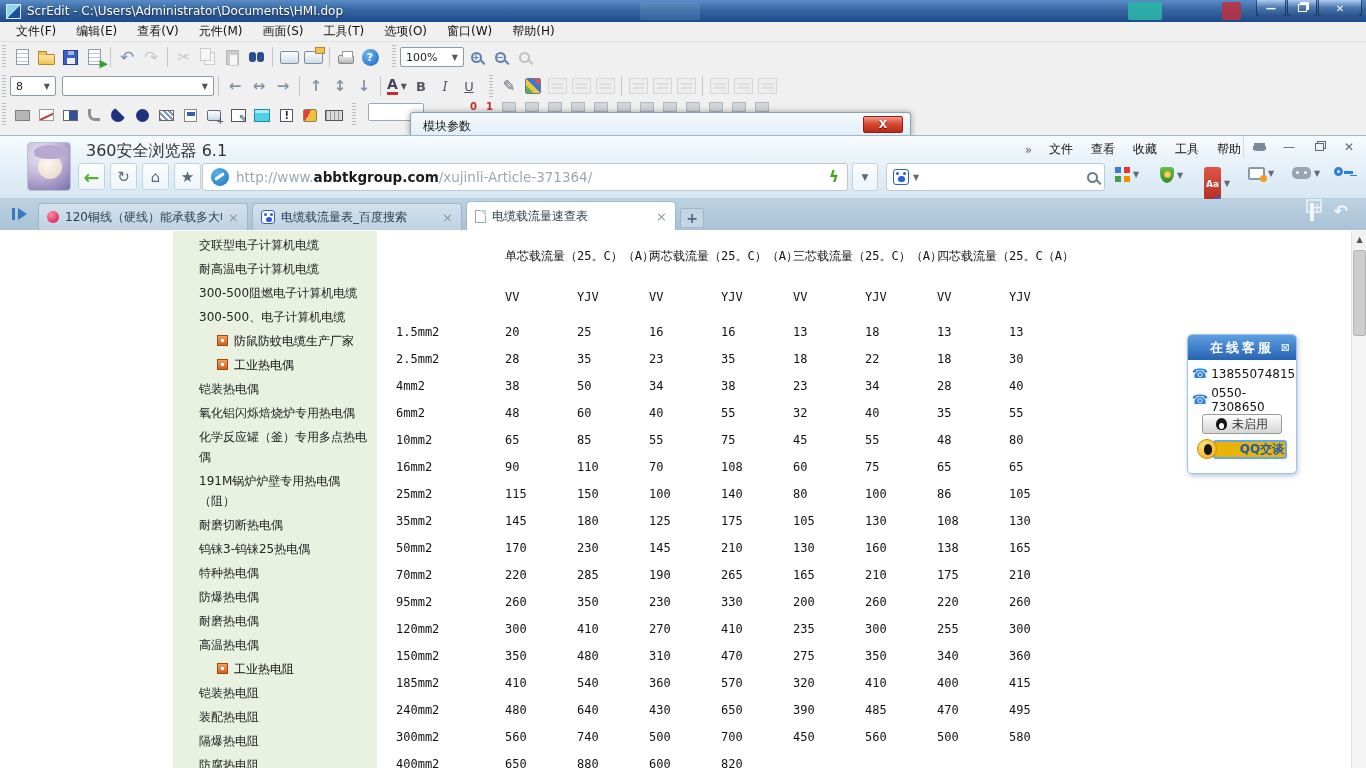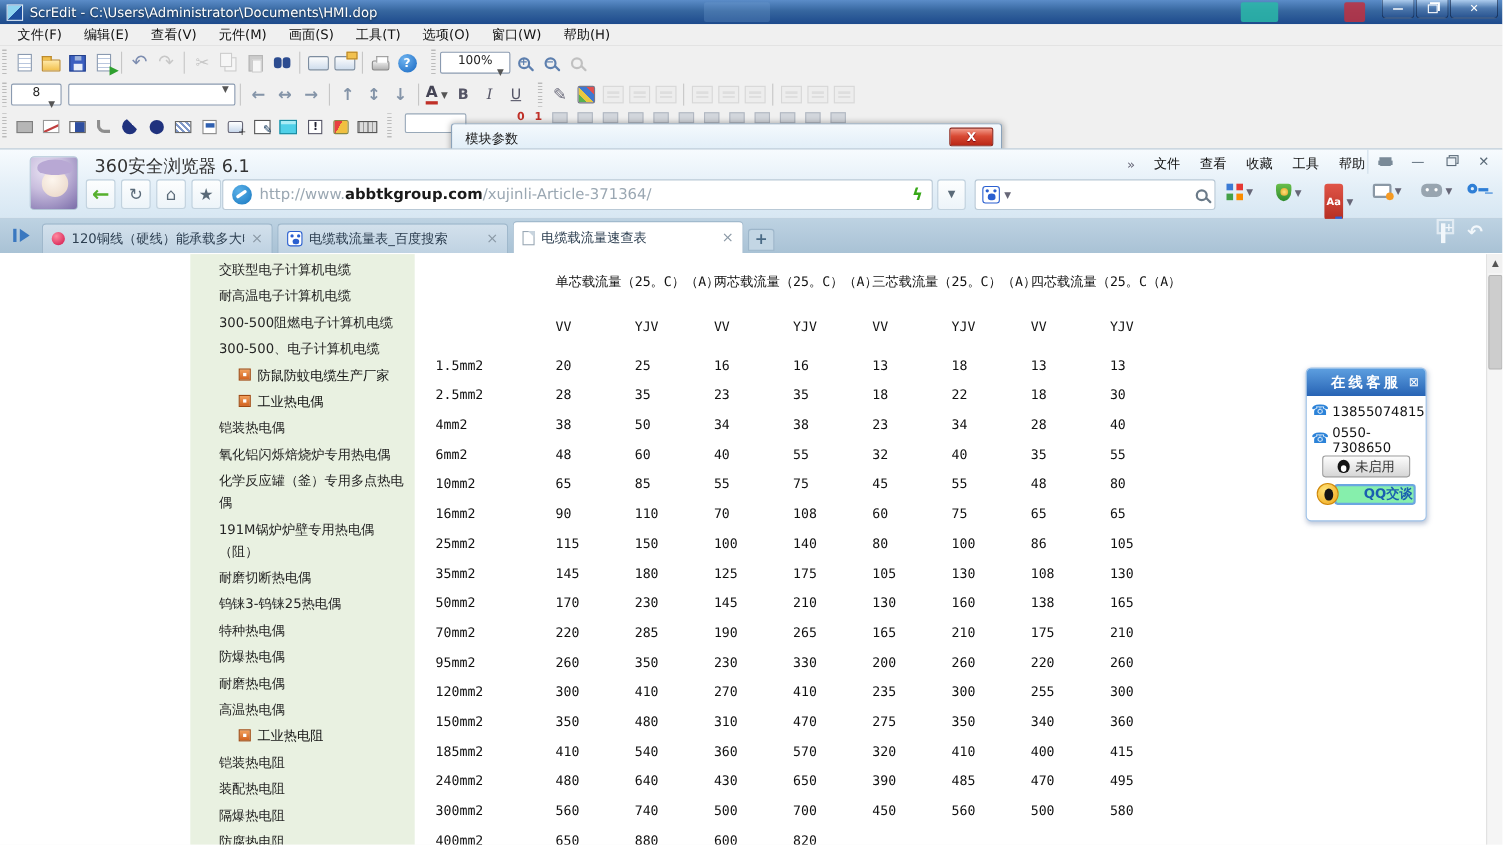--- a/index.html
+++ b/index.html
@@ -38,21 +38,21 @@
   .copy2{width:11px;height:13px;background:#fff;border:1px solid #8a9ab0;box-shadow:4px 4px 0 -1px #fff,4px 4px 0 0 #8a9ab0;margin:-3px 3px 3px -3px;}
   .paste{width:13px;height:15px;background:#c89050;border:1px solid #8a5a20;position:relative;}
   .paste::after{content:'';position:absolute;left:2px;top:3px;width:7px;height:10px;background:#fff;border:1px solid #999;}
   .binoc{display:flex;gap:1px;}
   .binoc i{width:7px;height:10px;background:#2c4c90;border-radius:3px;}
   .scr{width:19px;height:13px;border:1px solid #7d8da0;background:linear-gradient(#fdfdfd,#cfdded);border-radius:2px;position:relative;}
   .scr.open::after{content:'';position:absolute;right:-3px;top:-5px;width:8px;height:5px;background:#f2c14e;border:1px solid #b8862a;}
   .printer{width:16px;height:9px;background:linear-gradient(#ececec,#b5b5b5);border:1px solid #888;border-radius:2px;position:relative;margin-top:5px;}
   .printer::before{content:'';position:absolute;top:-5px;left:3px;width:9px;height:5px;background:#fff;border:1px solid #999;border-bottom:none;}
   .helpc{width:17px;height:17px;border-radius:50%;background:radial-gradient(circle at 35% 30%,#6fb4f0,#1565c0);color:#fff;font-size:11px;font-weight:bold;display:flex;align-items:center;justify-content:center;}
-  .ddl{height:20px;background:#fff;border:1px solid #8a9ab0;border-radius:2px;display:flex;align-items:center;padding:0 5px;font-size:11px;color:#222;flex-direction:column;}
+  .ddl{height:20px;background:#fff;border:1px solid #8a9ab0;border-radius:2px;display:flex;align-items:center;padding:0 5px;font-size:11px;color:#222;}
   .ddl .arr{margin-left:auto;font-size:8px;color:#555;padding-left:6px;}
   .lens{width:11px;height:11px;border:2px solid #5d7fae;border-radius:50%;position:relative;display:flex;align-items:center;justify-content:center;font-size:9px;font-weight:bold;color:#5d7fae;}
   .lens::after{content:'';position:absolute;width:7px;height:2px;background:#5d7fae;transform:rotate(45deg);right:-6px;bottom:-2px;border-radius:2px;}
   
   .arrg{font-size:15px;font-weight:bold;color:#8494a8;}
   .fmtA{font-size:14px;font-weight:bold;color:#445;border-bottom:3px solid #c03028;line-height:1.1;}
   .fb{font-weight:bold;font-size:13px;color:#556;}
   .fi{font-style:italic;font-family:"DejaVu Serif",serif;font-size:13px;color:#556;}
   .fu{text-decoration:underline;font-size:13px;color:#556;}
   .peng{font-size:15px;color:#667;}
@@ -192,21 +192,21 @@
   .svc-row{display:flex;align-items:center;gap:3px;padding:0 4px;height:25px;margin-top:1px;}
   .phoneic{color:#2b82d8;font-size:13px;transform:scaleX(-1);}
   .svc-num{font-size:12px;color:#111;}
   .btn-off{margin:2px auto 0;width:80px;height:20px;border:1px solid #9a9a9a;border-radius:3px;background:linear-gradient(#fdfdfd,#d6d6d6);
     display:flex;align-items:center;justify-content:center;gap:5px;font-size:12px;color:#333;}
   .pengu{width:11px;height:12px;background:#151515;border-radius:50% 50% 45% 45%;position:relative;}
   .pengu::after{content:'';position:absolute;left:3px;top:5px;width:5px;height:6px;background:#fff;border-radius:50%;}
   .qqrow{display:flex;align-items:center;justify-content:center;margin-top:5px;gap:0;}
   .qqbadge{width:20px;height:20px;border-radius:50%;background:radial-gradient(circle at 35% 30%,#ffe27a,#f0a818);border:1px solid #d08808;position:relative;z-index:2;margin-right:-4px;}
   .qqbadge::after{content:'';position:absolute;left:6px;top:4px;width:8px;height:11px;background:#151515;border-radius:50% 50% 45% 45%;}
-  .btn-qq{width:74px;height:19px;background:#86efac;border:2px solid #6aa6e0;border-radius:3px;display:flex;align-items:center;justify-content:center;
+  .btn-qq{width:74px;height:19px;background:#eab308;border:2px solid #6aa6e0;border-radius:3px;display:flex;align-items:center;justify-content:center;
     color:#1a5fb0;font-weight:bold;font-size:12px;padding-left:24px;}
   
   #vsb{position:absolute;left:1351px;top:1px;width:15px;height:538px;background:#f5f5f5;border-left:1px solid #e0e0e0;}
   #vsb .sb-up{width:15px;height:17px;display:flex;align-items:center;justify-content:center;font-size:8px;color:#555;background:#f1f1f1;}
   #vsb .sb-thumb{position:absolute;left:1px;top:19px;width:13px;height:86px;background:#cdcdcd;border:1px solid #b4b4b4;border-radius:2px;}
 </style>
 </head>
 <body>
 
 <div id="stage">

